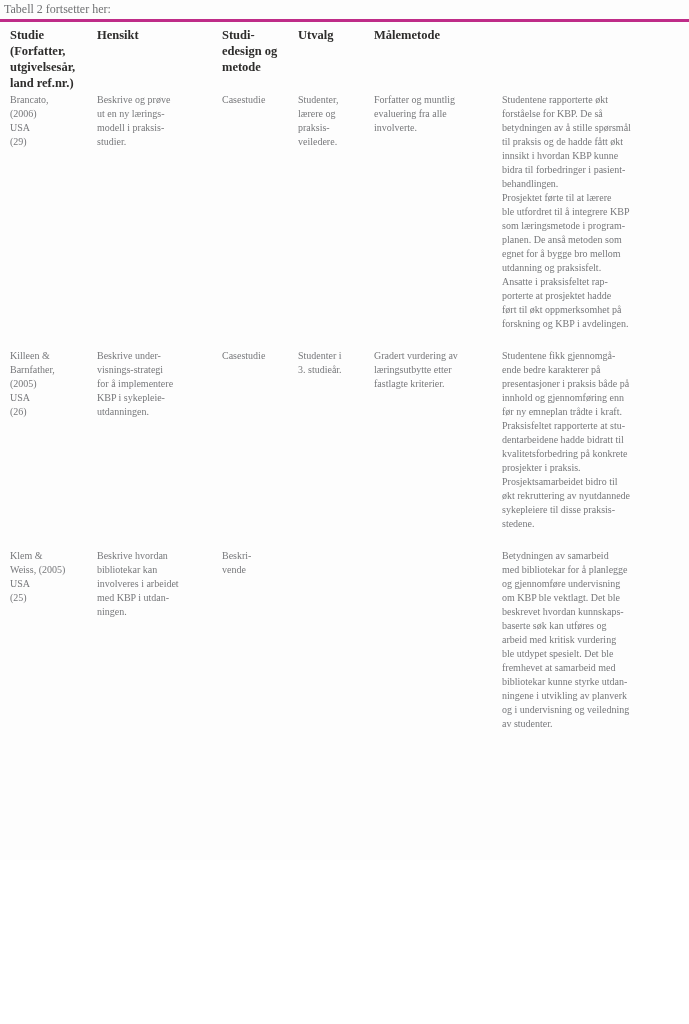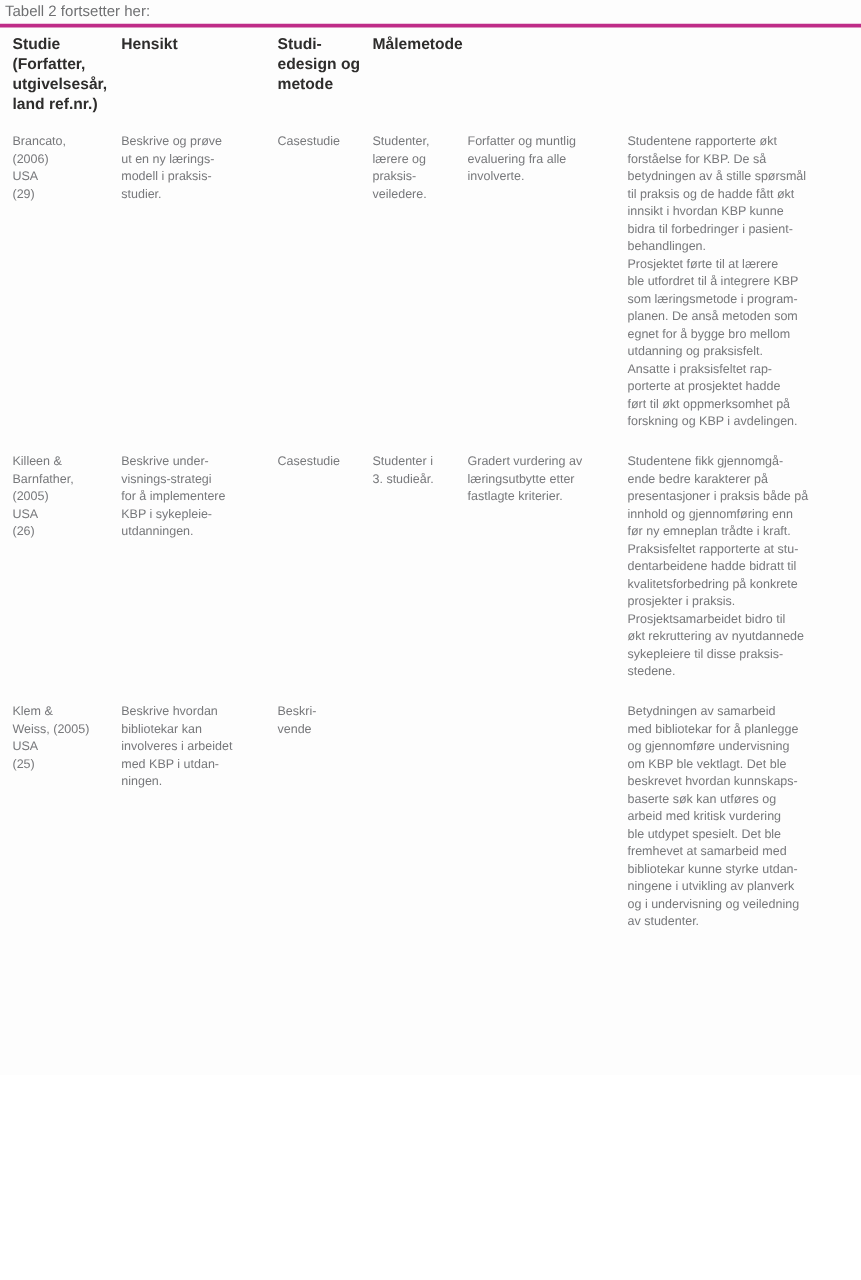--- a/index.html
+++ b/index.html
@@ -1,21 +1,21 @@
 <!DOCTYPE html>
 <html style="--accent: #bf2c88;"><head>
 <meta charset="utf-8">
 <style>
   html, body { margin: 0; padding: 0; background: #ffffff; }
   .page {
     position: relative;
     width: 689px;
     height: 860px;
     background: #fdfdfd;
-    font-family: Liberation Sans, sans-serif;
+    font-family: Liberation Serif, serif;
     overflow: hidden;
   }
   .note {
     position: absolute;
     left: 4px;
     top: 2px;
     font-size: 12px;
     line-height: 15px;
     color: #6f7072;
   }
@@ -30,21 +30,21 @@
   .tbl {
     position: absolute;
     left: 10px;
     right: 8px;
     top: 27px;
   }
   .trow {
     display: grid;
     grid-template-columns: 87px 125px 76px 76px 128px 1fr;
   }
-  .trow.head { margin-bottom: 16px; }
+  .trow.head { margin-bottom: 2px; }
   .trow.data { margin-bottom: 18px; }
   .cell {
     white-space: pre-line;
     padding-right: 6px;
   }
   .head .cell {
     font-size: 12.5px;
     line-height: 16px;
     font-weight: bold;
     color: #2e2d2c;
@@ -68,20 +68,21 @@
 
     <div class="trow head">
       <div class="cell">Studie
 (Forfatter,
 utgivelsesår,
 land ref.nr.)</div>
       <div class="cell">Hensikt</div>
       <div class="cell">Studi-
 edesign og
 metode</div>
+      <div class="cell">Utvalg</div>
       <div class="cell">Målemetode</div>
     </div>
 
     <div class="trow data">
       <div class="cell">Brancato,
 (2006)
 USA
 (29)</div>
       <div class="cell">Beskrive og prøve
 ut en ny lærings-

